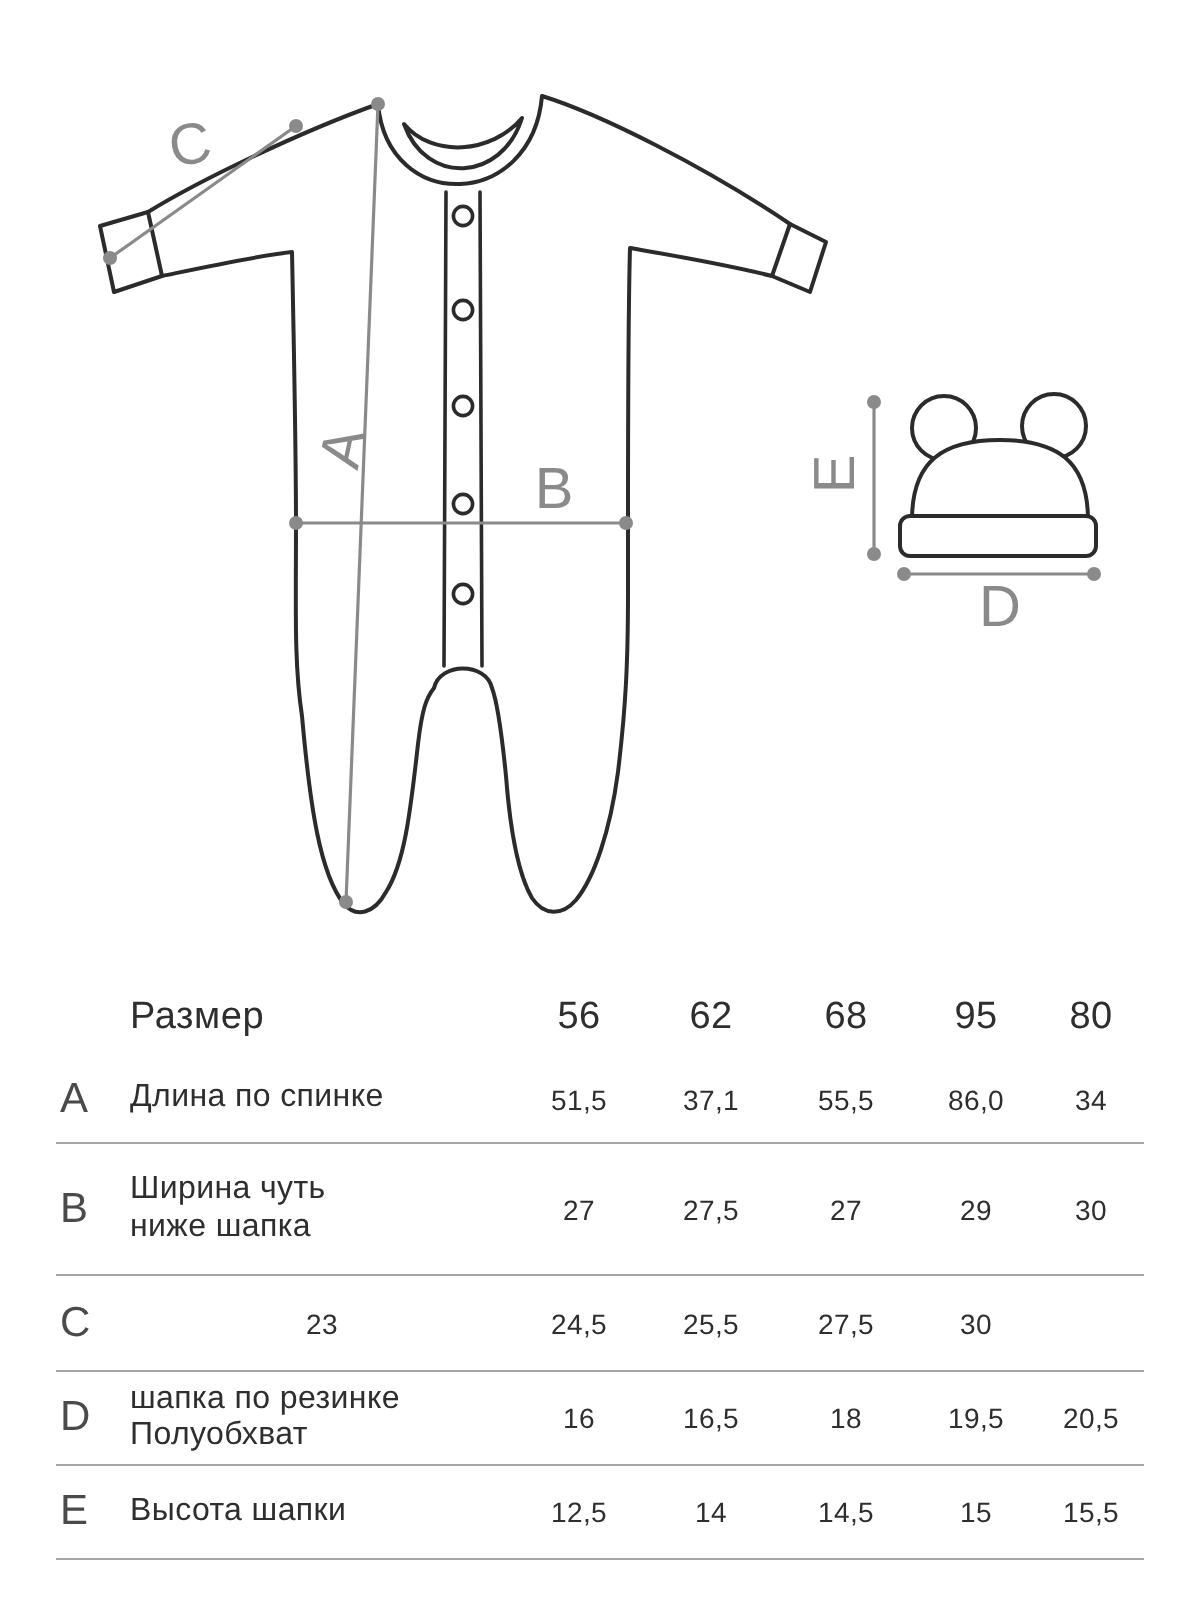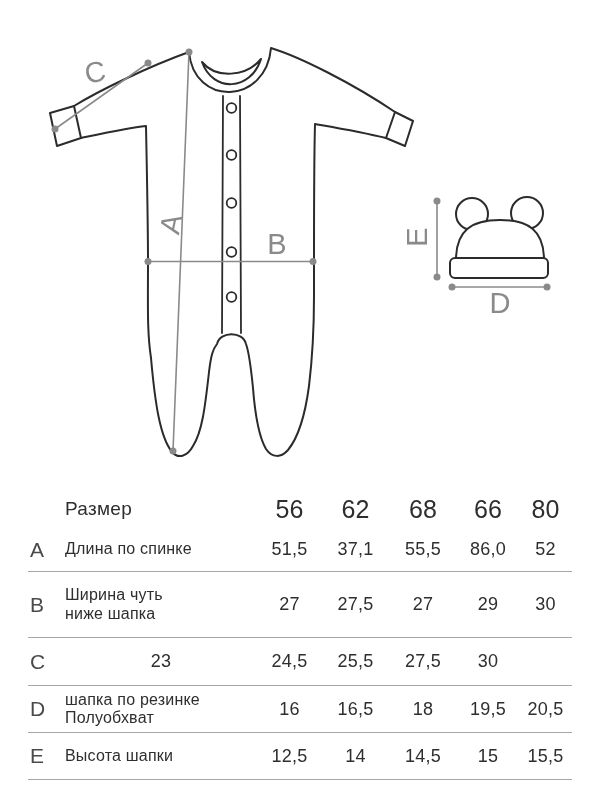--- a/index.html
+++ b/index.html
@@ -29,23 +29,23 @@
   .tr.row-d{height:46px;}
   .tr.row-e{height:46px;}
   .c-letter{
     font-size:21px;color:#4a4a4a;padding-left:2px;letter-spacing:.3px;
   }
   .c-desc{
     font-size:16px;line-height:18.5px;color:#2e2e2e;letter-spacing:.2px;
   }
   .th-label{font-size:19px;letter-spacing:.3px;}
   .c-val{
-    text-align:center;font-size:18px;color:#2e2e2e;letter-spacing:.2px;
-  }
-  .th-num{font-size:25px;}
+    text-align:center;font-size:14px;color:#2e2e2e;letter-spacing:.2px;
+  }
+  .th-num{font-size:19px;}
 </style>
 </head>
 <body>
 
 <div class="diagram-wrap">
 <svg width="600" height="485" viewBox="0 0 600 485">
 
   <g stroke="#2b2b2b" stroke-width="2" fill="#ffffff" stroke-linejoin="round" stroke-linecap="round">
     <path d="
       M 189,52
@@ -126,34 +126,34 @@
 </div>
 
 <div class="size-table">
 
   <div class="tr th">
     <div class="c-letter"></div>
     <div class="c-desc th-label">Размер</div>
     <div class="c-val th-num">56</div>
     <div class="c-val th-num">62</div>
     <div class="c-val th-num">68</div>
-    <div class="c-val th-num">66</div>
+    <div class="c-val th-num">95</div>
     <div class="c-val th-num">80</div>
   </div>
 
   <div class="tr row-a bordered">
     <div class="c-letter">A</div>
     <div class="c-desc">
       <div>Длина по спинке</div>
     </div>
     <div class="c-val">51,5</div>
     <div class="c-val">37,1</div>
     <div class="c-val">55,5</div>
     <div class="c-val">86,0</div>
-    <div class="c-val">52</div>
+    <div class="c-val">34</div>
   </div>
 
   <div class="tr row-b bordered">
     <div class="c-letter">B</div>
     <div class="c-desc">
       <div>Ширина чуть</div>
       <div>ниже шапка</div>
     </div>
     <div class="c-val">27</div>
     <div class="c-val">27,5</div>

